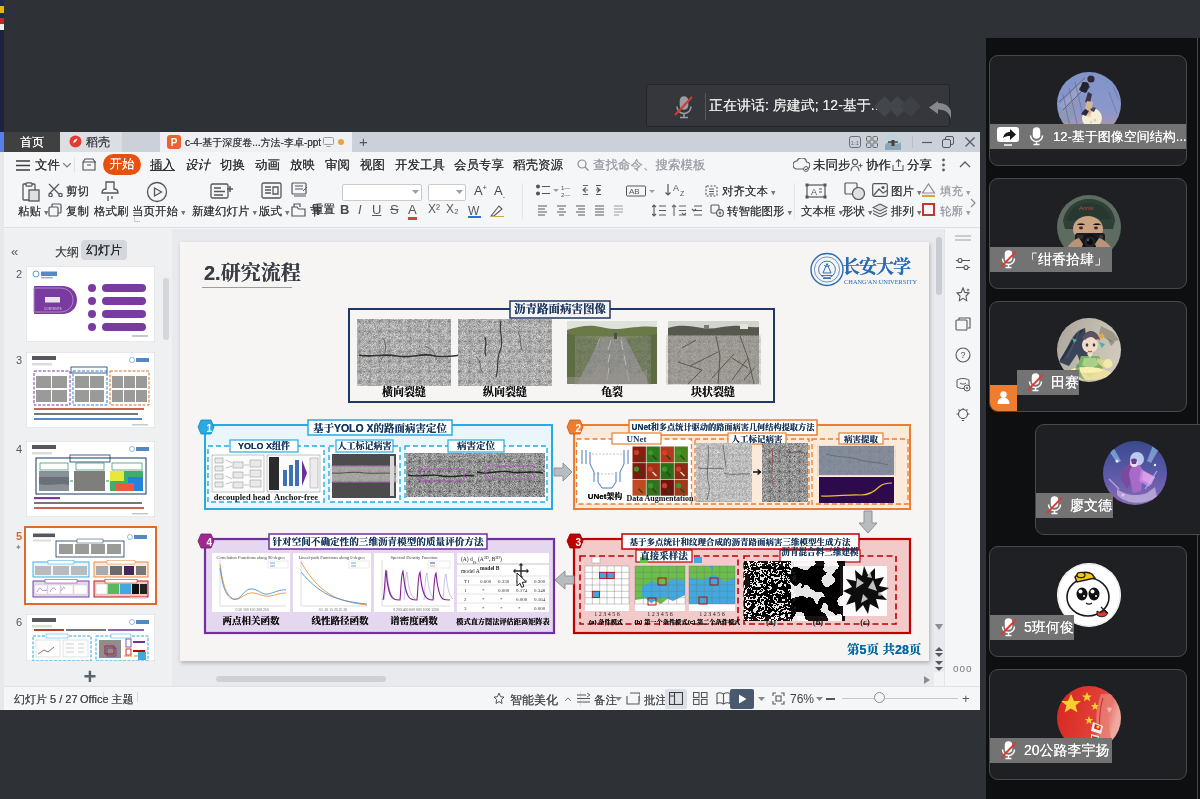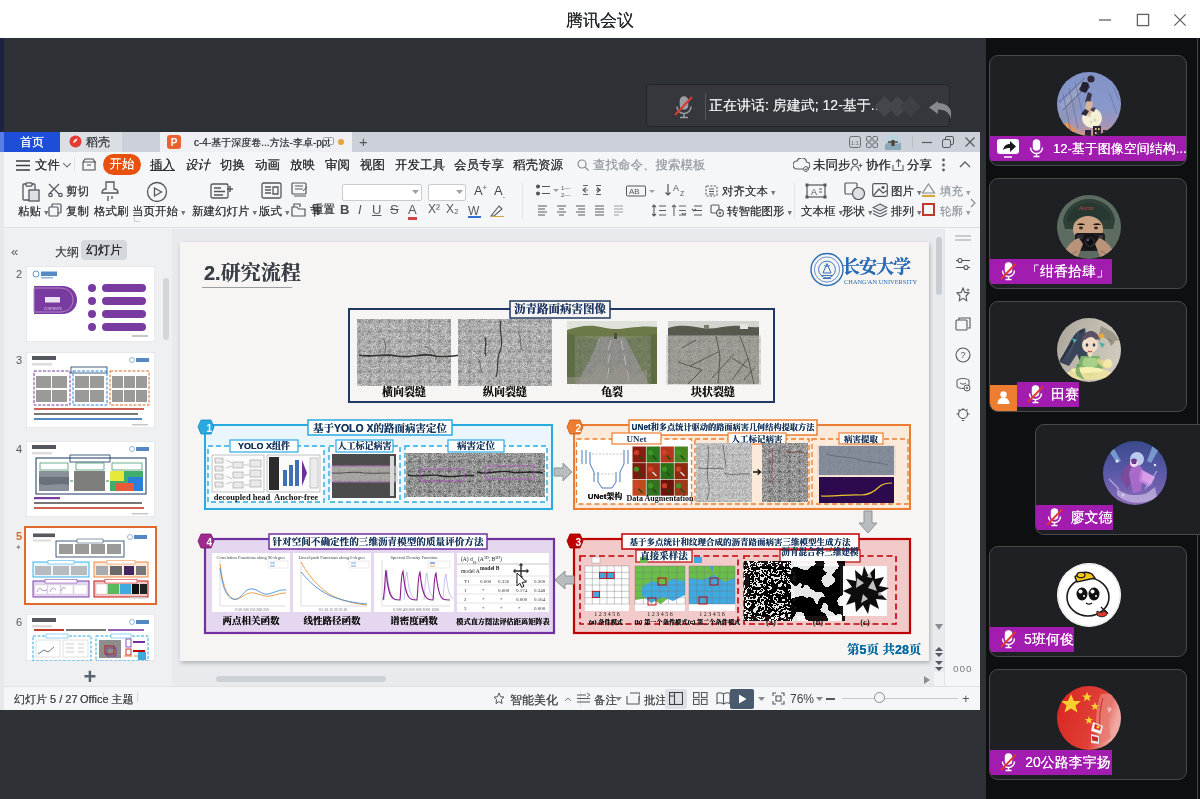--- a/index.html
+++ b/index.html
@@ -28,21 +28,21 @@
 
 #canvas{position:absolute;left:168px;top:97px;width:762px;height:443px;background:#e8eaed;}
 #slide{position:absolute;left:8px;top:13px;width:749px;height:419px;background:#f6f5f3;box-shadow:1px 2px 4px rgba(0,0,0,.25);}
 
 #vsb{position:absolute;left:930px;top:97px;width:10px;height:443px;background:#e8eaed;}
 #rtools{position:absolute;left:940px;top:97px;width:36px;height:457px;background:#f5f6f7;border-left:1px solid #e3e5e8;}
 #hsb{position:absolute;left:168px;top:540px;width:762px;height:14px;background:#e8eaed;}
 
 #sidebar{position:absolute;left:986px;top:38px;width:214px;height:761px;background:#0e0f11;}
 .tile{position:absolute;left:3px;width:198px;height:111px;background:#1e2023;border:1px solid #47494c;border-radius:9px;overflow:hidden;}
-.tname{position:absolute;left:0;bottom:4px;height:25px;background:#a21caf;color:#fff;font-size:14px;line-height:25px;white-space:nowrap;text-align:center;}
+.tname{position:absolute;left:0;bottom:16px;height:25px;background:#737373;color:#fff;font-size:14px;line-height:25px;white-space:nowrap;}
 .av{position:absolute;left:67px;top:16px;width:64px;height:64px;border-radius:50%;overflow:hidden;}
 
 #sharelabel{position:absolute;left:4px;top:777px;width:624px;height:22px;background:#101010;color:#fff;font-size:16px;line-height:22px;}
 .cjk{text-shadow:0 0 0.4px currentColor;}
 .sv{position:absolute;font-family:"Liberation Sans","Noto Serif CJK SC","Noto Serif SC",serif;font-weight:bold;white-space:nowrap;line-height:1;}
 </style>
 </head>
 <body>
 <div id="stage">
 
@@ -50,32 +50,20 @@
 
   <div class="abs" style="left:0;top:0;width:4px;height:6px;background:#1f2a4a"></div>
   <div class="abs" style="left:0;top:6px;width:4px;height:7px;background:#e3b70c"></div>
   <div class="abs" style="left:0;top:13px;width:4px;height:5px;background:#1f2a4a"></div>
   <div class="abs" style="left:0;top:18px;width:4px;height:6px;background:#cc2127"></div>
   <div class="abs" style="left:0;top:24px;width:4px;height:6px;background:#eeeeee"></div>
   <div class="abs" style="left:0;top:30px;width:4px;height:102px;background:#1c2340"></div>
   <div class="abs" style="left:0;top:132px;width:4px;height:20px;background:#5a7fe8"></div>
   <div class="abs" style="left:0;top:152px;width:4px;height:558px;background:#e8e8e8"></div>
 
-  <div id="titlebar">
-    <div class="t cjk">腾讯会议</div>
-    <svg class="winbtn" style="left:1098px;top:13px" width="15" height="15" viewBox="0 0 15 15">
-        <path d="M1 7.5h13" stroke="#5f6368" stroke-width="1.4"></path>
-      </svg>
-    <svg class="winbtn" style="left:1136px;top:13px" width="15" height="15" viewBox="0 0 15 15">
-        <rect x="1.5" y="1.5" width="12" height="12" fill="none" stroke="#5f6368" stroke-width="1.4"></rect>
-      </svg>
-    <svg class="winbtn" style="left:1173px;top:13px" width="15" height="15" viewBox="0 0 15 15">
-        <path d="M1.5 1.5l12 12M13.5 1.5l-12 12" stroke="#5f6368" stroke-width="1.4"></path>
-      </svg>
-  </div>
 
   <div id="notif">
     <svg class="abs" style="left:24px;top:9px" width="26" height="26" viewBox="0 0 26 26">
       <g stroke="#9a9da1" stroke-width="1.6" fill="none">
         <rect x="9.5" y="3" width="7" height="12" rx="3.5" fill="#9a9da1"></rect>
         <path d="M6 12.5a7 7 0 0 0 14 0M13 19.5v4M9 23.5h8"></path>
       </g>
       <path d="M4 21L21 3" stroke="#d83a31" stroke-width="2"></path>
     </svg>
     <div class="sep"></div>
@@ -87,34 +75,34 @@
         </g>
       <g fill="#3d4045">
           <rect x="28" y="8" width="15" height="15" transform="rotate(45 35.5 15.5)"></rect>
         </g>
       <path d="M63 10l-9 6.5 9 6.5v-4.5c8 0 12 4 13 10 2.5-11-4-16.5-13-16.5z" fill="#85888c"></path>
     </svg>
   </div>
 
   <div id="wps">
     <div id="tabbar">
-      <div class="tab cjk" style="left:0;width:56px;background:#1d4ed8;color:#fff;text-align:center;">首页</div>
+      <div class="tab cjk" style="left:0;width:56px;background:#404040;color:#fff;text-align:center;">首页</div>
       <div class="tab" style="left:56px;width:62px;background:#dbdfe4;color:#3c3f44;">
         <svg class="abs" style="left:9px;top:3px" width="13" height="13" viewBox="0 0 13 13">
             <circle cx="6.5" cy="6.5" r="6" fill="#e33b30"></circle>
             <path d="M4 8c2-.5 4-2 4.5-4.5C6 4 4.5 5.5 4 8z" fill="#fff"></path>
           </svg>
         <span class="cjk" style="margin-left:26px">稻壳</span>
       </div>
       <div class="tab" style="left:156px;width:192px;background:#eef0f3;color:#3c3f44;">
         <svg class="abs" style="left:7px;top:3px" width="14" height="14" viewBox="0 0 14 14">
             <rect width="14" height="14" rx="3" fill="#eb6130"></rect>
             <text x="7" y="11" font-size="10" font-weight="bold" fill="#fff" text-anchor="middle">P</text>
           </svg>
-        <span class="cjk" style="margin-left:34px;font-size:10px;">c-4-基于深度卷...方法-李卓-ppt</span>
+        <span class="cjk" style="margin-left:25px;font-size:10px;">c-4-基于深度卷...方法-李卓-ppt</span>
         <svg class="abs" style="left:163px;top:5px" width="11" height="10" viewBox="0 0 11 10">
             <rect x="0.5" y="0.5" width="10" height="7" rx="1" fill="none" stroke="#9aa0a6"></rect>
             <path d="M3.5 9.5h4" stroke="#9aa0a6"></path>
           </svg>
         <div class="abs" style="left:178px;top:7px;width:6px;height:6px;border-radius:50%;background:#e8a33d;"></div>
       </div>
       <div class="abs" style="left:355px;top:3px;width:13px;height:13px;color:#555;font-size:15px;line-height:13px;">+</div>
       <svg class="abs" style="left:845px;top:4px" width="12" height="12" viewBox="0 0 12 12">
           <rect x="0.5" y="0.5" width="11" height="11" rx="2" fill="none" stroke="#6a6e73"></rect>
           <text x="6" y="8.5" font-size="6" fill="#6a6e73" text-anchor="middle">1:1</text>
@@ -1012,21 +1000,21 @@
 <span class="sv cjk" style="left:577px;top:192.7px;font-size:8.5px;color:#17375e;transform:translateX(-50%);">人工标记病害</span>
 <span class="sv cjk" style="left:681px;top:192.7px;font-size:8.5px;color:#17375e;transform:translateX(-50%);">病害提取</span>
 <span class="sv cjk" style="left:560px;top:296.2px;font-size:8.5px;color:#17375e;transform:translateX(-50%);">基于多点统计和纹理合成的沥青路面病害三维模型生成方法</span>
 <span class="sv cjk" style="left:484px;top:309.3px;font-size:9.5px;color:#17375e;transform:translateX(-50%);">直接采样法</span>
 <span class="sv cjk" style="left:640px;top:306px;font-size:8.6px;color:#17375e;transform:translateX(-50%);">沥青混合料三维建模</span>
 <span class="sv cjk" style="left:426px;top:377.2px;font-size:6.2px;color:#111;transform:translateX(-50%);">(a) 条件模式</span>
 <span class="sv cjk" style="left:481px;top:377.2px;font-size:6.2px;color:#111;transform:translateX(-50%);">(b) 第一个条件模式</span>
 <span class="sv cjk" style="left:534px;top:377.2px;font-size:6.2px;color:#111;transform:translateX(-50%);">(c) 第二个条件模式</span>
 <span class="sv cjk" style="left:198px;top:295.2px;font-size:9.6px;color:#17375e;transform:translateX(-50%);">针对空间不确定性的三维沥青模型的质量评价方法</span>
 <span class="sv cjk" style="left:71px;top:374.3px;font-size:9.5px;color:#111;transform:translateX(-50%);">两点相关函数</span>
-<span class="sv cjk" style="left:152px;top:374.3px;font-size:9.5px;color:#111;transform:translateX(-50%);">线性路径函数</span>
+<span class="sv cjk" style="left:160px;top:374.3px;font-size:9.5px;color:#111;transform:translateX(-50%);">线性路径函数</span>
 <span class="sv cjk" style="left:234px;top:374.3px;font-size:9.5px;color:#111;transform:translateX(-50%);">谱密度函数</span>
 <span class="sv cjk" style="left:323px;top:376.0px;font-size:7.2px;color:#111;transform:translateX(-50%);">模式直方图法评估距离矩阵表</span>
 <span class="sv cjk" style="left:667px;top:401.8px;font-size:12.5px;color:#0369a1;">第5页 共28页</span></div>
       </div>
     <div id="vsb">
       <div class="abs" style="left:2px;top:8px;width:6px;height:58px;background:#c9cdd1;border-radius:3px;"></div>
       <svg class="abs" style="left:1px;top:395px" width="8" height="6" viewBox="0 0 8 6">
           <path d="M0 0h8L4 6z" fill="#8a8e93"></path>
         </svg>
       <svg class="abs" style="left:1px;top:418px" width="8" height="10" viewBox="0 0 8 10">

